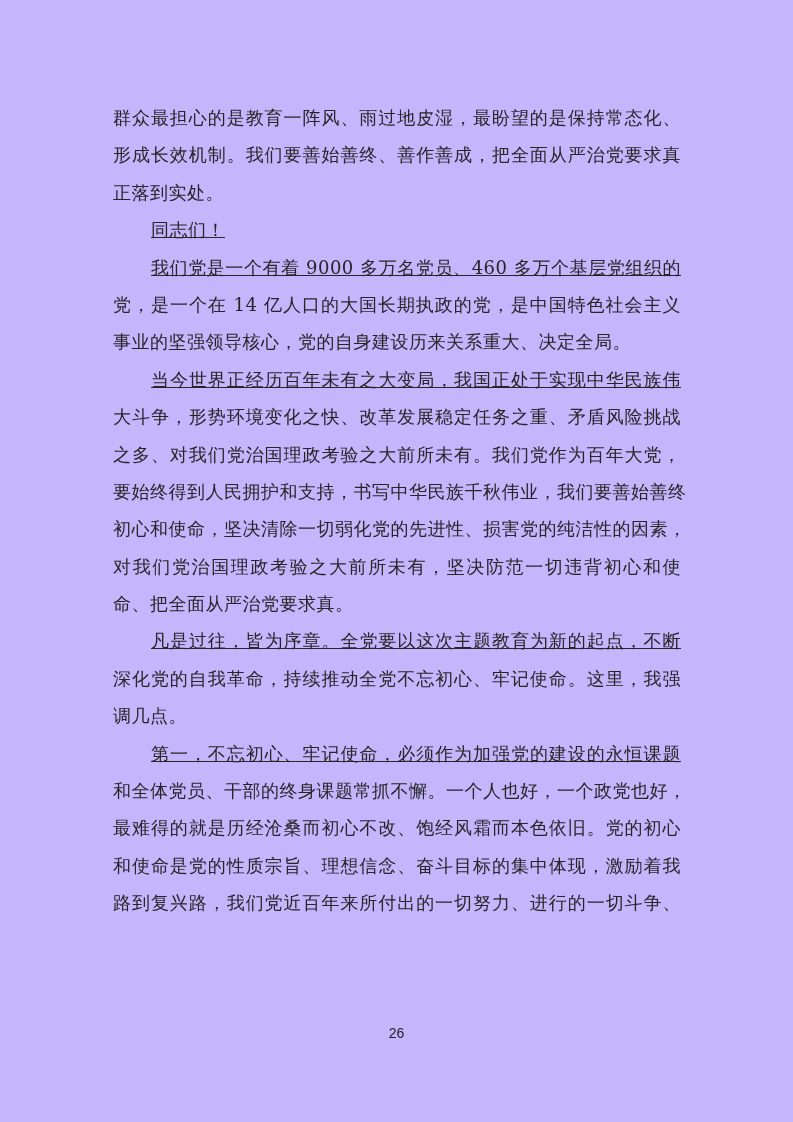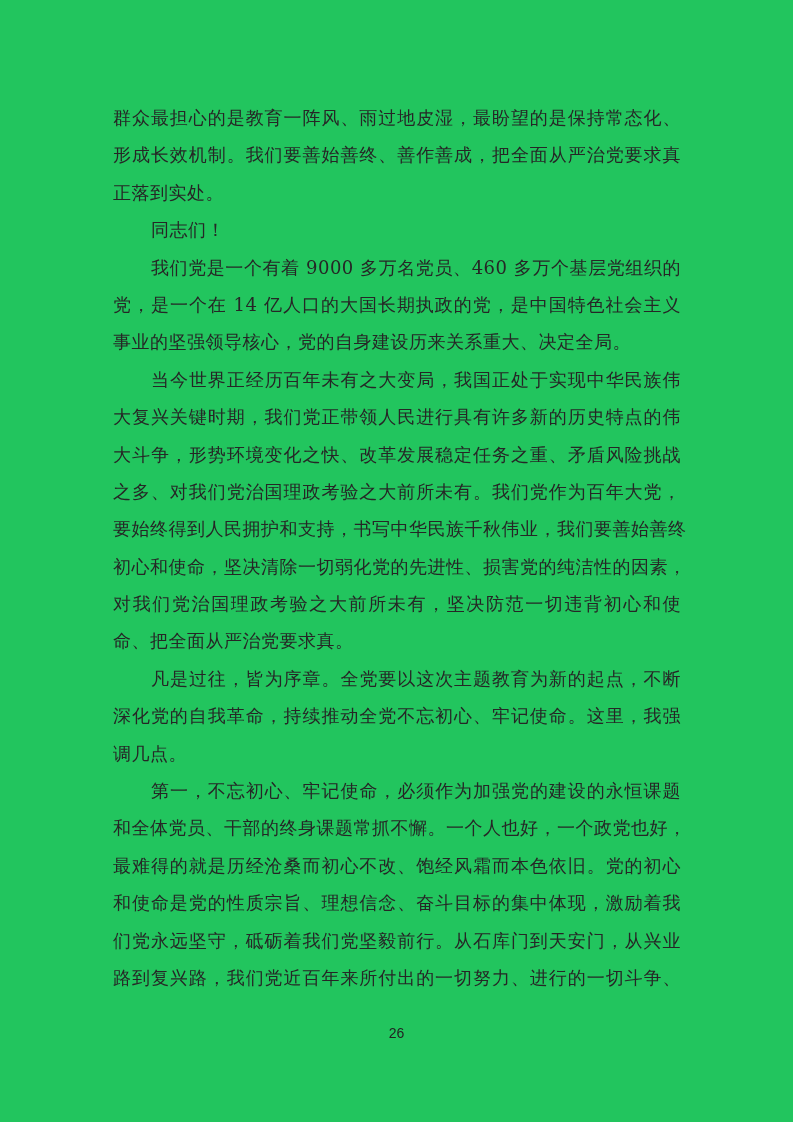--- a/index.html
+++ b/index.html
@@ -4,21 +4,21 @@
 <style>
   html, body {
     margin: 0;
     padding: 0;
     background: #ffffff;
   }
   .page {
     position: relative;
     width: 793px;
     height: 1122px;
-    background: #22c55e;
+    background: #c4b5fd;
     overflow: hidden;
     font-family: "DejaVu Serif", "Liberation Serif", serif;
   }
   .doc-body {
     position: absolute;
     left: 113px;
     top: 99px;
     width: 568px;
     color: #262626;
   }
@@ -30,20 +30,21 @@
     text-align-last: justify;
     text-justify: inter-ideograph;
     white-space: nowrap;
     letter-spacing: 0.5px;
   }
   .line.para-end {
     text-align-last: left;
   }
   .line.indent {
     text-indent: 38px;
+    text-decoration: underline;
   }
   .footer {
     position: absolute;
     top: 1023px;
     left: 0;
     right: 0;
     text-align: center;
   }
   .page-number {
     font-family: "Liberation Sans", "DejaVu Sans", sans-serif;
@@ -57,33 +58,31 @@
 <div class="page">
   <div class="doc-body" id="doc-body">
       <div class="line">群众最担心的是教育一阵风、雨过地皮湿，最盼望的是保持常态化、</div>
       <div class="line">形成长效机制。我们要善始善终、善作善成，把全面从严治党要求真</div>
       <div class="line para-end">正落到实处。</div>
       <div class="line indent para-end">同志们！</div>
       <div class="line indent">我们党是一个有着 9000 多万名党员、460 多万个基层党组织的</div>
       <div class="line">党，是一个在 14 亿人口的大国长期执政的党，是中国特色社会主义</div>
       <div class="line para-end">事业的坚强领导核心，党的自身建设历来关系重大、决定全局。</div>
       <div class="line indent">当今世界正经历百年未有之大变局，我国正处于实现中华民族伟</div>
-      <div class="line">大复兴关键时期，我们党正带领人民进行具有许多新的历史特点的伟</div>
       <div class="line">大斗争，形势环境变化之快、改革发展稳定任务之重、矛盾风险挑战</div>
       <div class="line">之多、对我们党治国理政考验之大前所未有。我们党作为百年大党，</div>
       <div class="line">要始终得到人民拥护和支持，书写中华民族千秋伟业，我们要善始善终</div>
       <div class="line">初心和使命，坚决清除一切弱化党的先进性、损害党的纯洁性的因素，</div>
       <div class="line">对我们党治国理政考验之大前所未有，坚决防范一切违背初心和使</div>
       <div class="line para-end">命、把全面从严治党要求真。</div>
       <div class="line indent">凡是过往，皆为序章。全党要以这次主题教育为新的起点，不断</div>
       <div class="line">深化党的自我革命，持续推动全党不忘初心、牢记使命。这里，我强</div>
       <div class="line para-end">调几点。</div>
       <div class="line indent">第一，不忘初心、牢记使命，必须作为加强党的建设的永恒课题</div>
       <div class="line">和全体党员、干部的终身课题常抓不懈。一个人也好，一个政党也好，</div>
       <div class="line">最难得的就是历经沧桑而初心不改、饱经风霜而本色依旧。党的初心</div>
       <div class="line">和使命是党的性质宗旨、理想信念、奋斗目标的集中体现，激励着我</div>
-      <div class="line">们党永远坚守，砥砺着我们党坚毅前行。从石库门到天安门，从兴业</div>
       <div class="line">路到复兴路，我们党近百年来所付出的一切努力、进行的一切斗争、</div>
     </div>
   <div class="footer">
     <span class="page-number">26</span>
   </div>
 </div>
 
 </body></html>

